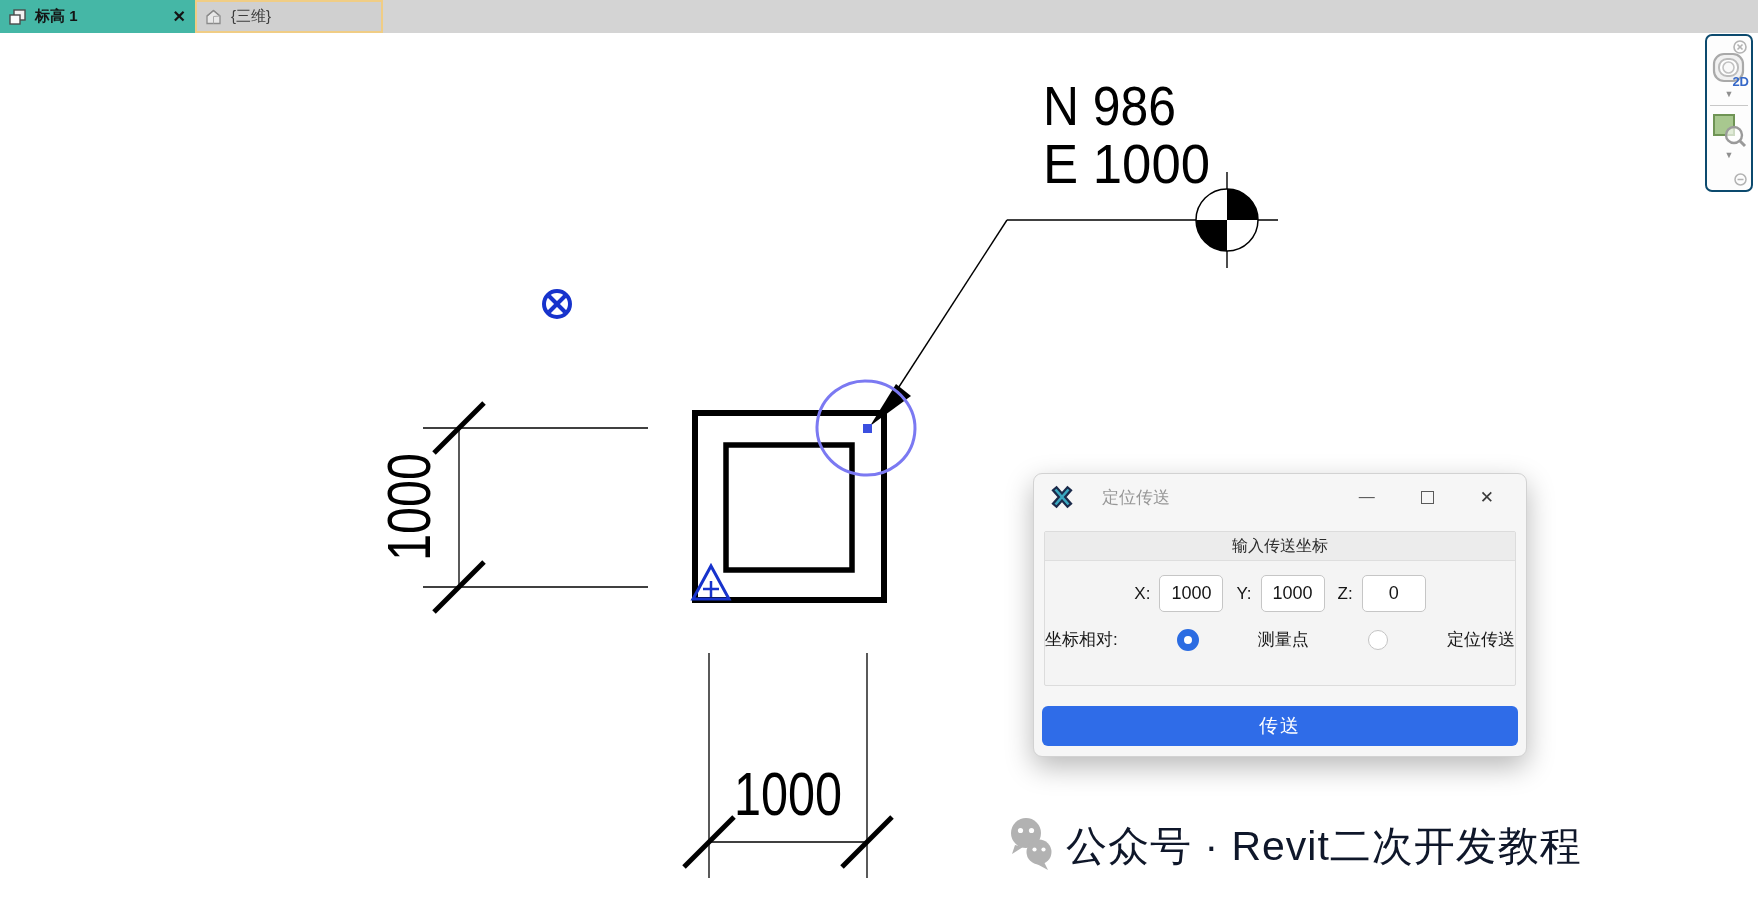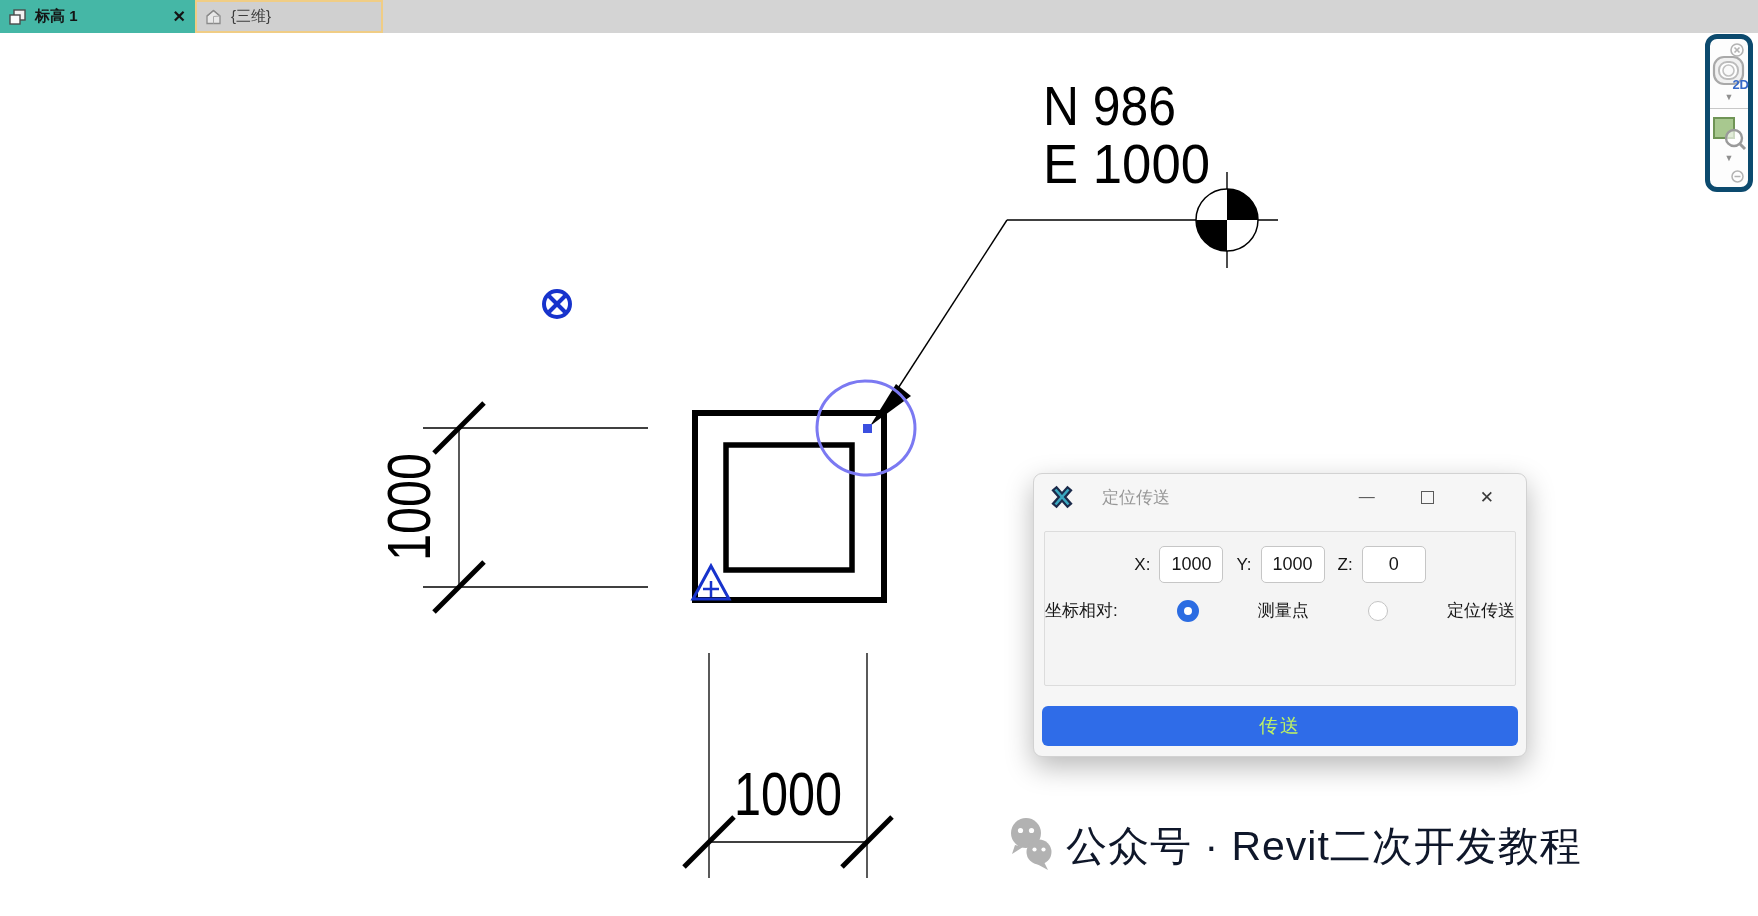--- a/index.html
+++ b/index.html
@@ -19,21 +19,21 @@
   .tab-3d { width:188px; background:#d0d0d0; border:2px solid #f0cd85; padding:0 8px; }
   .tab-3d .tab-label { font-size:15px; color:#3c3c3c; margin-left:9px; }
   .tab-icon { display:flex; align-items:center; }
 
   
   svg.drawing { position:absolute; top:0; left:0; z-index:1; }
   svg.drawing text { font-family:"Liberation Sans", sans-serif; fill:#000; }
 
   
   .navbar { position:absolute; left:1705px; top:34px; width:48px; height:158px;
-    background:#fdfdfd; border:5px solid #0c4a6e; border-radius:12px; z-index:4;
+    background:#fdfdfd; border:2px solid #0c4a6e; border-radius:7px; z-index:4;
     display:flex; flex-direction:column; align-items:center; }
   .nb-corner { position:absolute; line-height:0; }
   .nb-top { top:4px; right:4px; }
   .nb-bottom { bottom:4px; right:4px; }
   .nb-wheel { margin-top:15px; position:relative; width:38px; height:36px; }
   .nb-wheel-2d { position:absolute; right:-1px; bottom:-2px; font-size:13px; font-weight:bold; color:#3668c8; }
   .nb-arrow { color:#8f8f8f; font-size:9px; margin-top:3px; line-height:1; }
   .nb-div { width:38px; border-top:1px solid #c8c8c8; margin:6px 0 5px; }
   .nb-zoom { position:relative; width:36px; height:36px; margin-top:1px; }
 
@@ -54,21 +54,21 @@
   .dlg-fields { display:flex; align-items:center; justify-content:center; margin-top:14px; }
   .dlg-fields label { font-size:17px; color:#161616; margin-right:9px; }
   .dlg-fields label.gap { margin-left:13px; }
   .dlg-input { width:64px; height:37px; border:1px solid #c6c6c6; border-radius:5px; background:#fff;
     font-size:18px; text-align:center; color:#161616; font-family:inherit; outline:none; }
   .dlg-radio-row { display:flex; align-items:center; justify-content:space-between; gap:9px; margin-top:16px;
     font-size:17px; color:#161616; }
   .radio-on { width:22px; height:22px; border-radius:50%; background:#fff; border:7px solid #2b6ce2; }
   .radio-off { width:20px; height:20px; border-radius:50%; background:#fff; border:1.5px solid #c4c4c4; }
   .dlg-submit { position:absolute; left:8px; right:8px; bottom:10px; height:40px;
-    background:#2f6ce8; color:#bef264; border:none; border-radius:6px; font-size:19px;
+    background:#2f6ce8; color:#ffffff; border:none; border-radius:6px; font-size:19px;
     font-family:inherit; letter-spacing:2px; cursor:pointer; }
 
   
   .watermark { position:absolute; left:1006px; top:816px; display:flex; align-items:center; gap:12px; z-index:2; }
   .wm-text { font-size:41px; color:#0f172a; font-weight:500; letter-spacing:1px; white-space:nowrap; }
 </style>
 </head>
 <body>
 
 <div class="tabstrip">
@@ -197,20 +197,21 @@
     </span>
     <span class="dlg-title">定位传送</span>
     <span class="dlg-controls">
       <span class="dlg-min">—</span>
       <span class="dlg-max"></span>
       <span class="dlg-close">✕</span>
     </span>
   </div>
 
   <div class="dlg-group">
+    <div class="dlg-group-header">输入传送坐标</div>
     <div class="dlg-fields">
       <label>X:</label>
       <input class="dlg-input" value="1000" style="">
       <label class="gap">Y:</label>
       <input class="dlg-input" value="1000" style="">
       <label class="gap">Z:</label>
       <input class="dlg-input" value="0" style="">
     </div>
     <div class="dlg-radio-row">
       <span>坐标相对:</span>

